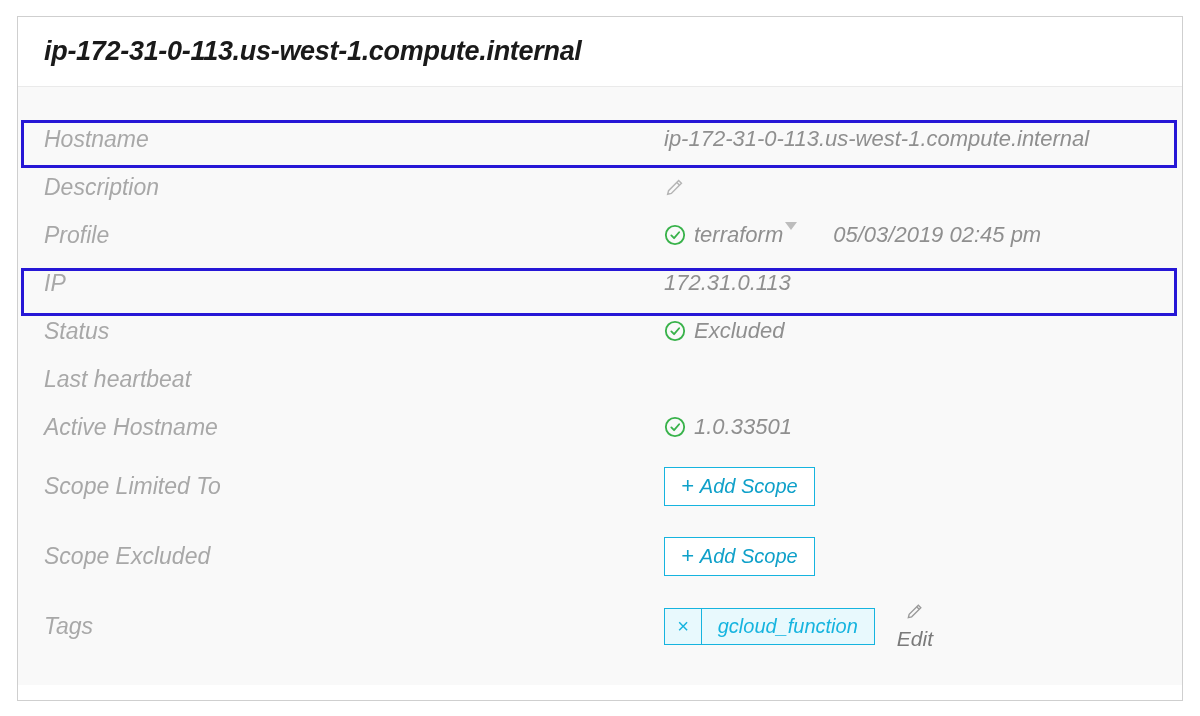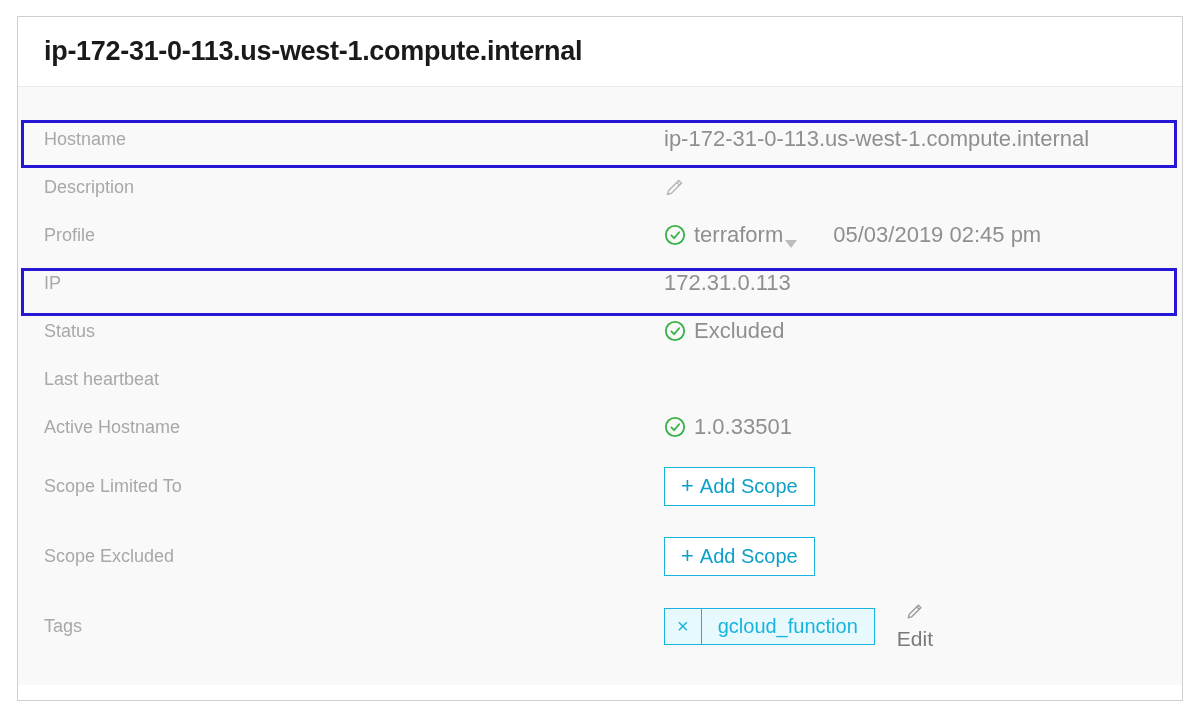--- a/index.html
+++ b/index.html
@@ -17,20 +17,21 @@
     background: #fff;
   }
   .panel {
     position: absolute;
     left: 17px;
     top: 16px;
     width: 1166px;
     height: 685px;
     border: 1px solid #cfcfcf;
     background: #fff;
+    font-style: italic;
   }
   .panel-header {
     height: 70px;
     display: flex;
     align-items: center;
     padding: 0 26px;
     border-bottom: 1px solid #eaeaea;
   }
   .panel-title {
     font-size: 27px;
@@ -46,21 +47,21 @@
     display: flex;
     align-items: center;
     padding: 0 26px;
     min-height: 48px;
   }
   .row-tall {
     min-height: 70px;
   }
   .key {
     flex: 0 0 620px;
-    font-size: 18px;
+    font-size: 23px;
     color: #a8a8a8;
     font-weight: 400;
   }
   .val {
     flex: 1;
     font-size: 22px;
     color: #8f8f8f;
     display: flex;
     align-items: center;
     gap: 8px;
@@ -186,21 +187,21 @@
 
       <div class="row">
         <div class="key">Profile</div>
         <div class="val">
           <span class="icon-check">
             <svg viewBox="0 0 24 24" fill="none" stroke="#38b24a" stroke-width="2">
               <circle cx="12" cy="12" r="10"></circle>
               <path d="M8 12.5 L11 15.5 L16.5 9" stroke-linecap="round" stroke-linejoin="round"></path>
             </svg>
           </span>
-          <span style="display:inline-flex;align-items:flex-end;">
+          <span style="display:inline-flex;align-items:flex-start;">
             <span>terraform</span>
             <span class="caret-down"></span>
           </span>
           <span class="timestamp">05/03/2019 02:45 pm</span>
         </div>
       </div>
 
       <div class="row">
         <div class="key">IP</div>
         <div class="val">172.31.0.113</div>

